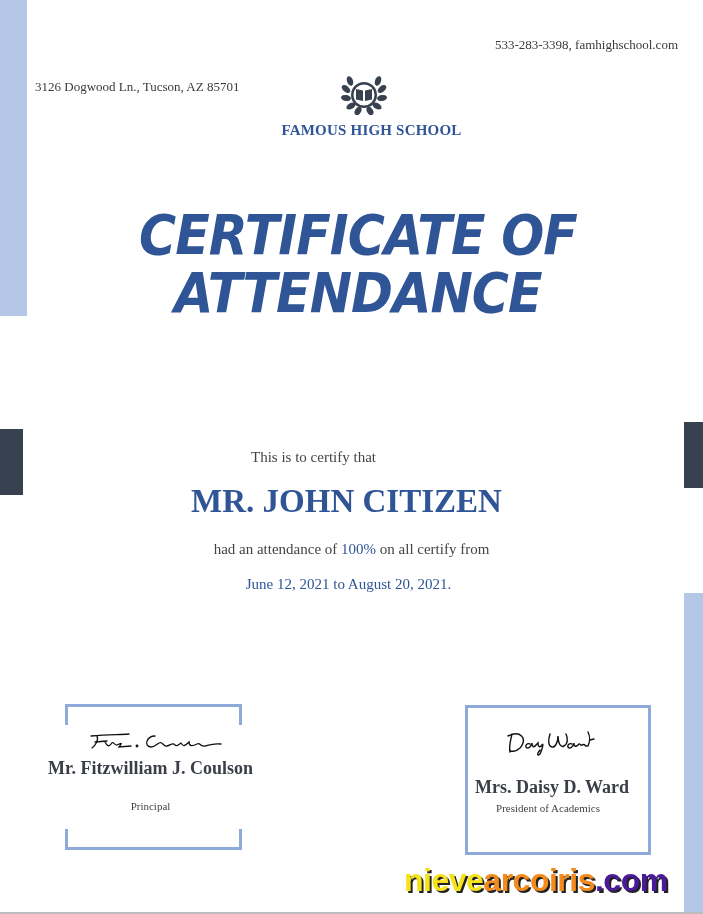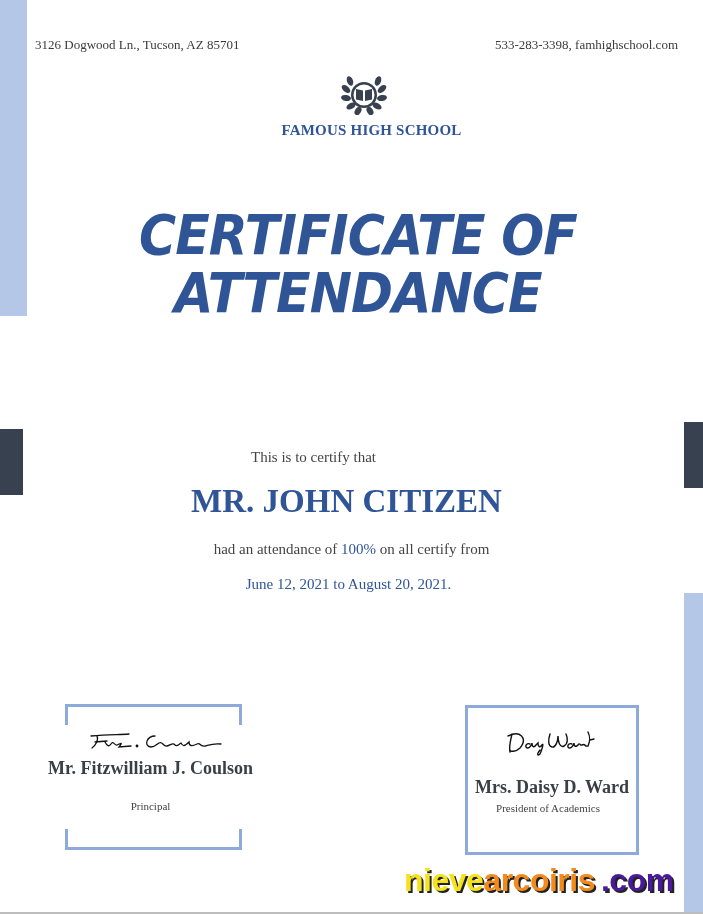--- a/index.html
+++ b/index.html
@@ -5,48 +5,48 @@
   html, body { margin:0; padding:0; }
   body { width:703px; height:914px; background:#ffffff; position:relative; overflow:hidden; font-family:"Liberation Serif", serif; }
   .bar { position:absolute; }
   .bar-tl { left:0; top:0; width:27px; height:316px; background:#b4c7e7; }
   .bar-ml { left:0; top:429px; width:23px; height:66px; background:#37414f; }
   .bar-mr { left:684px; top:422px; width:19px; height:66px; background:#37414f; }
   .bar-br { left:684px; top:593px; width:19px; height:321px; background:#b4c7e7; }
   .bottom-line { position:absolute; left:0; top:912px; width:703px; height:2px; background:#bdbdbd; }
 
   .addr { position:absolute; top:37px; font-size:13px; color:#3a3a3a; }
-  .addr-left { left:35px; }
+  .addr-left { left:35px;margin-top:42px; }
   .addr-right { right:25px;margin-left:7px; }
 
   .logo { position:absolute; left:341px; top:73px; width:46px; height:42px; }
   .school { position:absolute; left:0; width:743px; top:122px; text-align:center; font-weight:bold; font-size:15px; color:#2f5597; letter-spacing:0.2px; }
 
   .title { position:absolute; left:0; width:716px; top:206px; text-align:center; font-family:"DejaVu Sans", sans-serif; font-style:italic; font-weight:bold; font-size:55px; line-height:58px; color:#2f5597; letter-spacing:-1px; transform:scaleX(0.92); }
 
   .certify { position:absolute; left:0; width:627px; top:449px; text-align:center; font-size:15px; color:#444; }
   .recipient { position:absolute; left:0; width:693px; top:483px; text-align:center; font-weight:bold; font-size:33px; color:#2f5597; }
   .attend { position:absolute; left:0; width:703px; top:541px; text-align:center; font-size:15px; color:#444; }
   .attend .hl { color:#2f5597;text-align:center; }
   .dates { position:absolute; left:0; width:697px; top:576px; text-align:center; font-size:15px; color:#2f5597; }
 
   .sig-left { position:absolute; left:65px; top:704px; width:171px; height:146px; }
   .bracket { position:absolute; left:0; width:171px; height:18px; border:3px solid #8eaadb; }
   .bracket.top { top:0; border-bottom:none; }
   .bracket.bot { bottom:0; border-top:none; }
-  .sig-right { position:absolute; left:465px; top:705px; width:168px; height:144px; border:3px solid #8eaadb; }
+  .sig-right { position:absolute; left:465px; top:705px; width:168px; height:144px; border:3px solid #8eaadb;padding-left:12px; }
 
   .sig-script { position:absolute; }
   .signer-name { position:absolute; font-weight:bold; font-size:18px; color:#3a3f47; white-space:nowrap; }
   .signer-role { position:absolute; font-size:11px; color:#444; white-space:nowrap; text-align:center; }
 
   .watermark { position:absolute; left:404px; top:862px; font-family:"Liberation Sans", sans-serif; font-weight:bold; font-size:32px; letter-spacing:-0.5px; text-shadow:2px 2px 0 #222; }
   .wm-a { color:#f5e21b; }
   .wm-b { color:#f28a1c; }
-  .wm-c { color:#4a1a9a;margin-left:6px; }
+  .wm-c { color:#4a1a9a; }
 </style>
 </head>
 <body>
 
 <div class="bar bar-tl"></div>
 <div class="bar bar-ml"></div>
 <div class="bar bar-mr"></div>
 <div class="bar bar-br"></div>
 <div class="bottom-line"></div>
 

